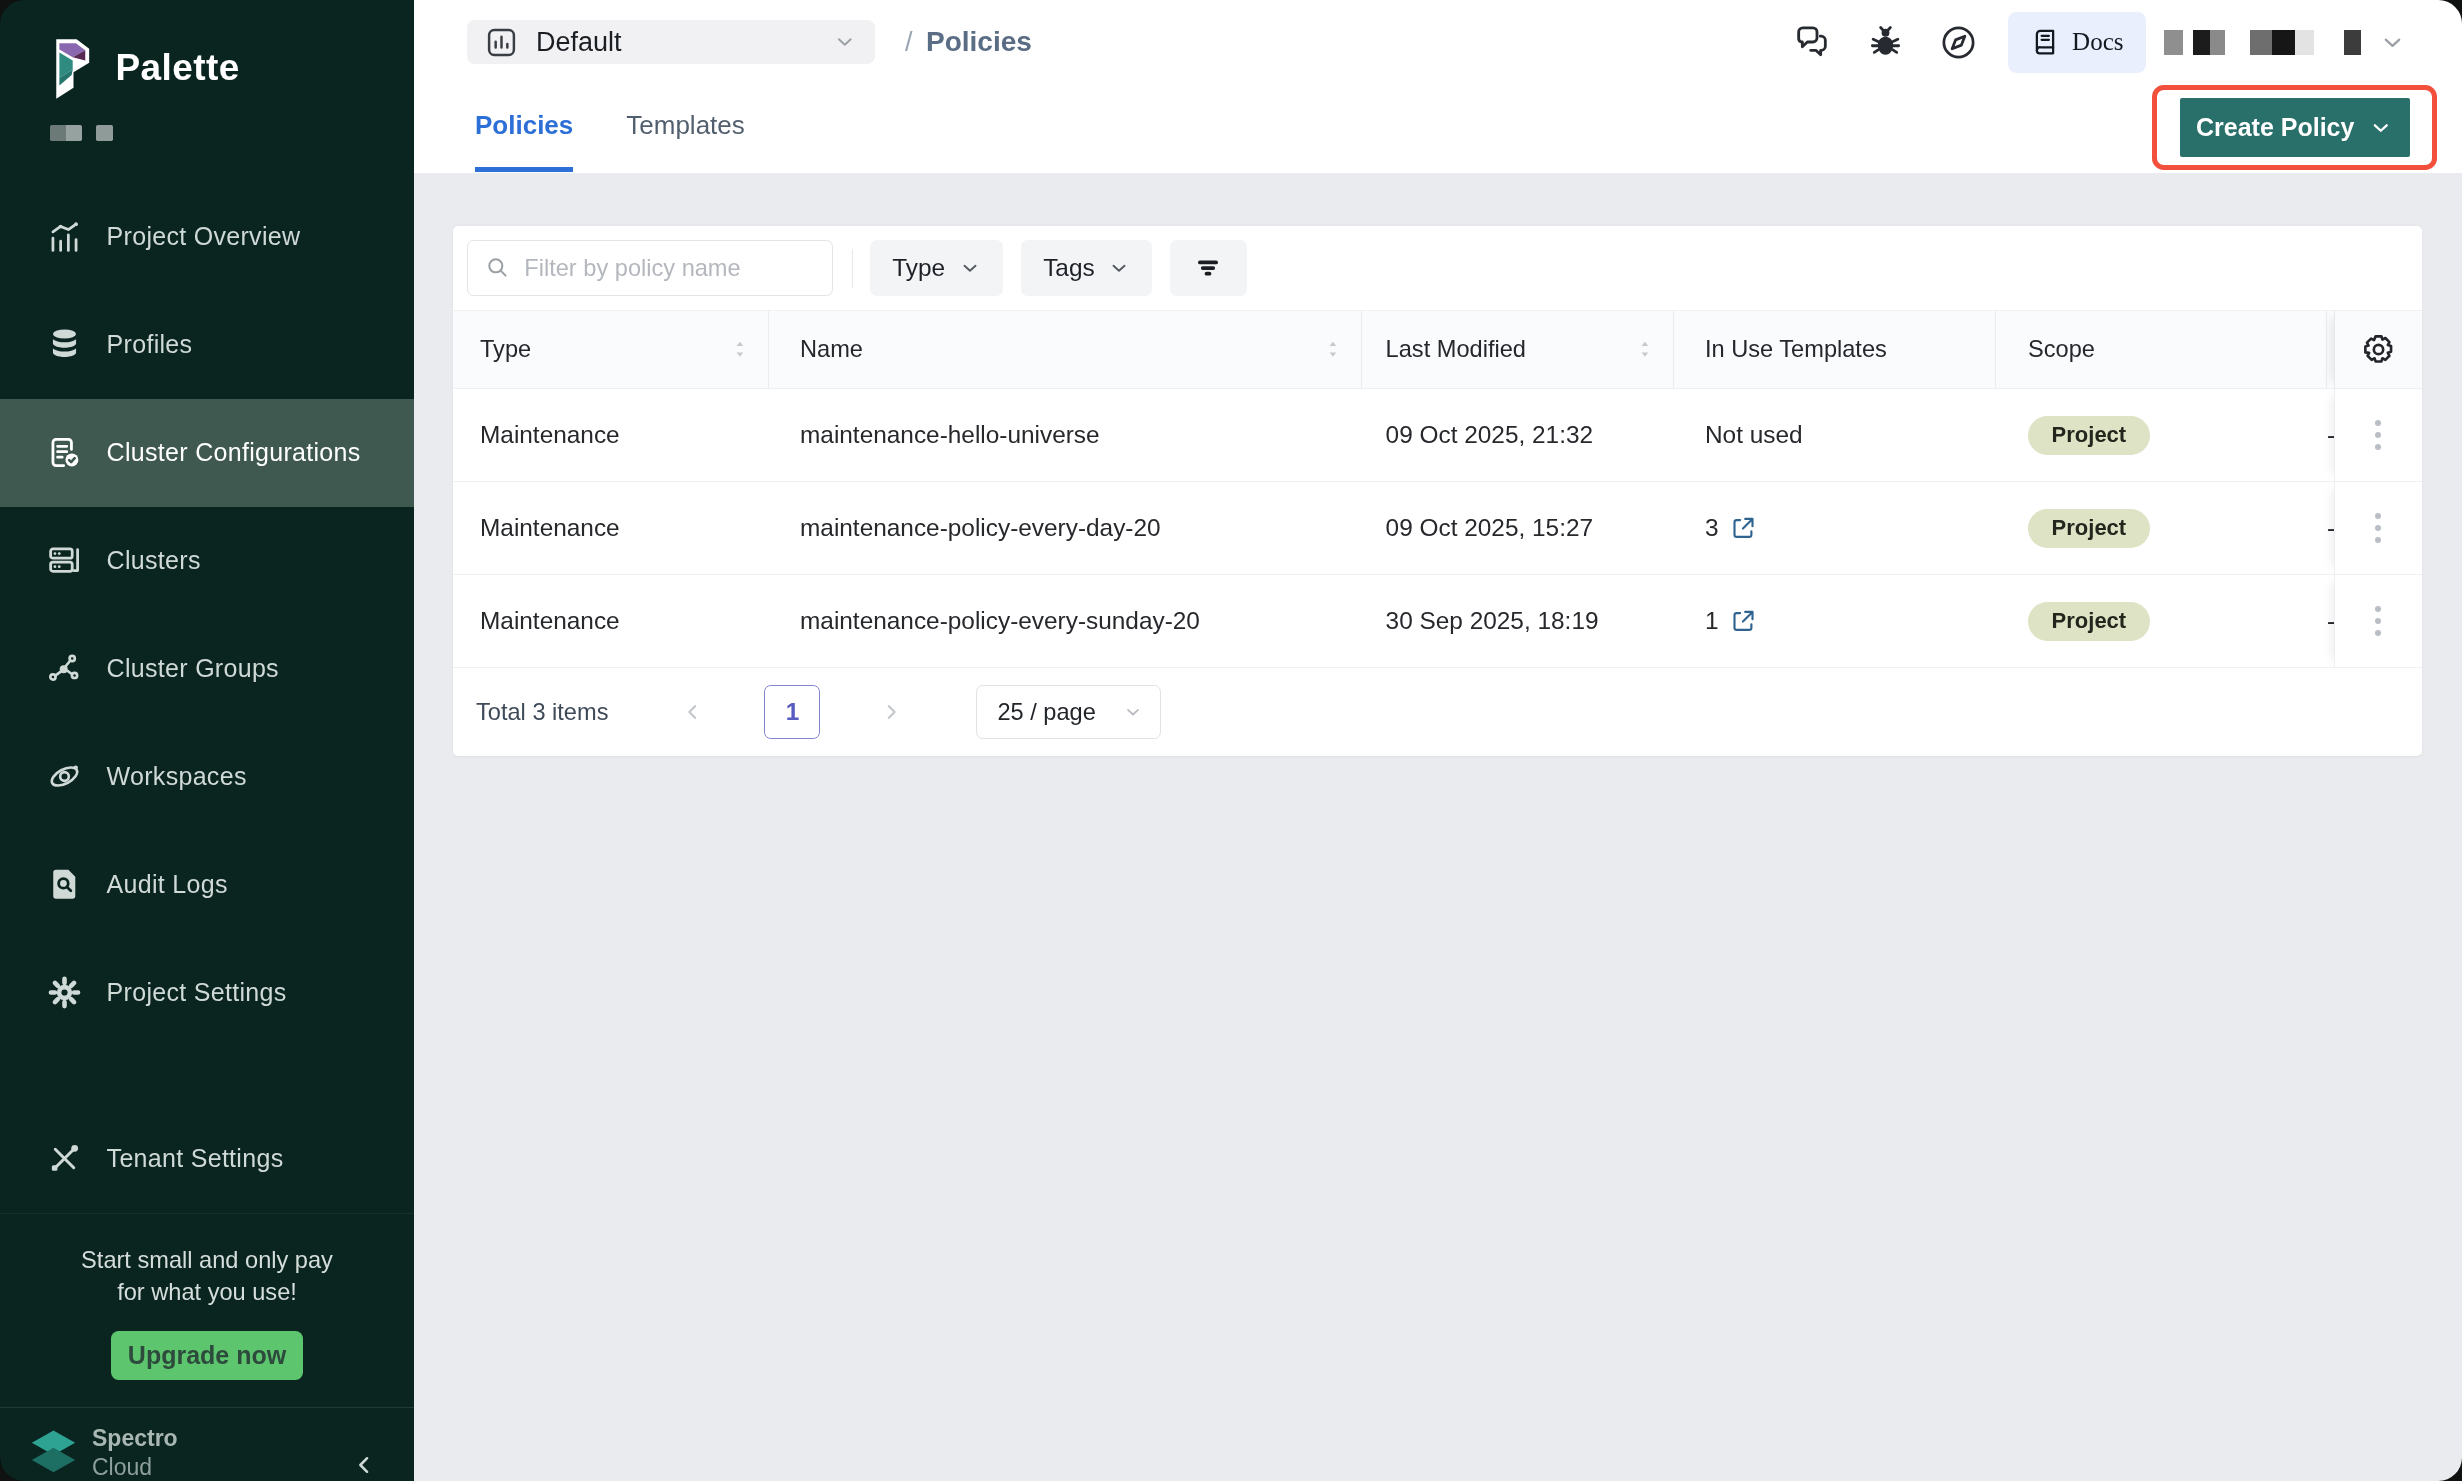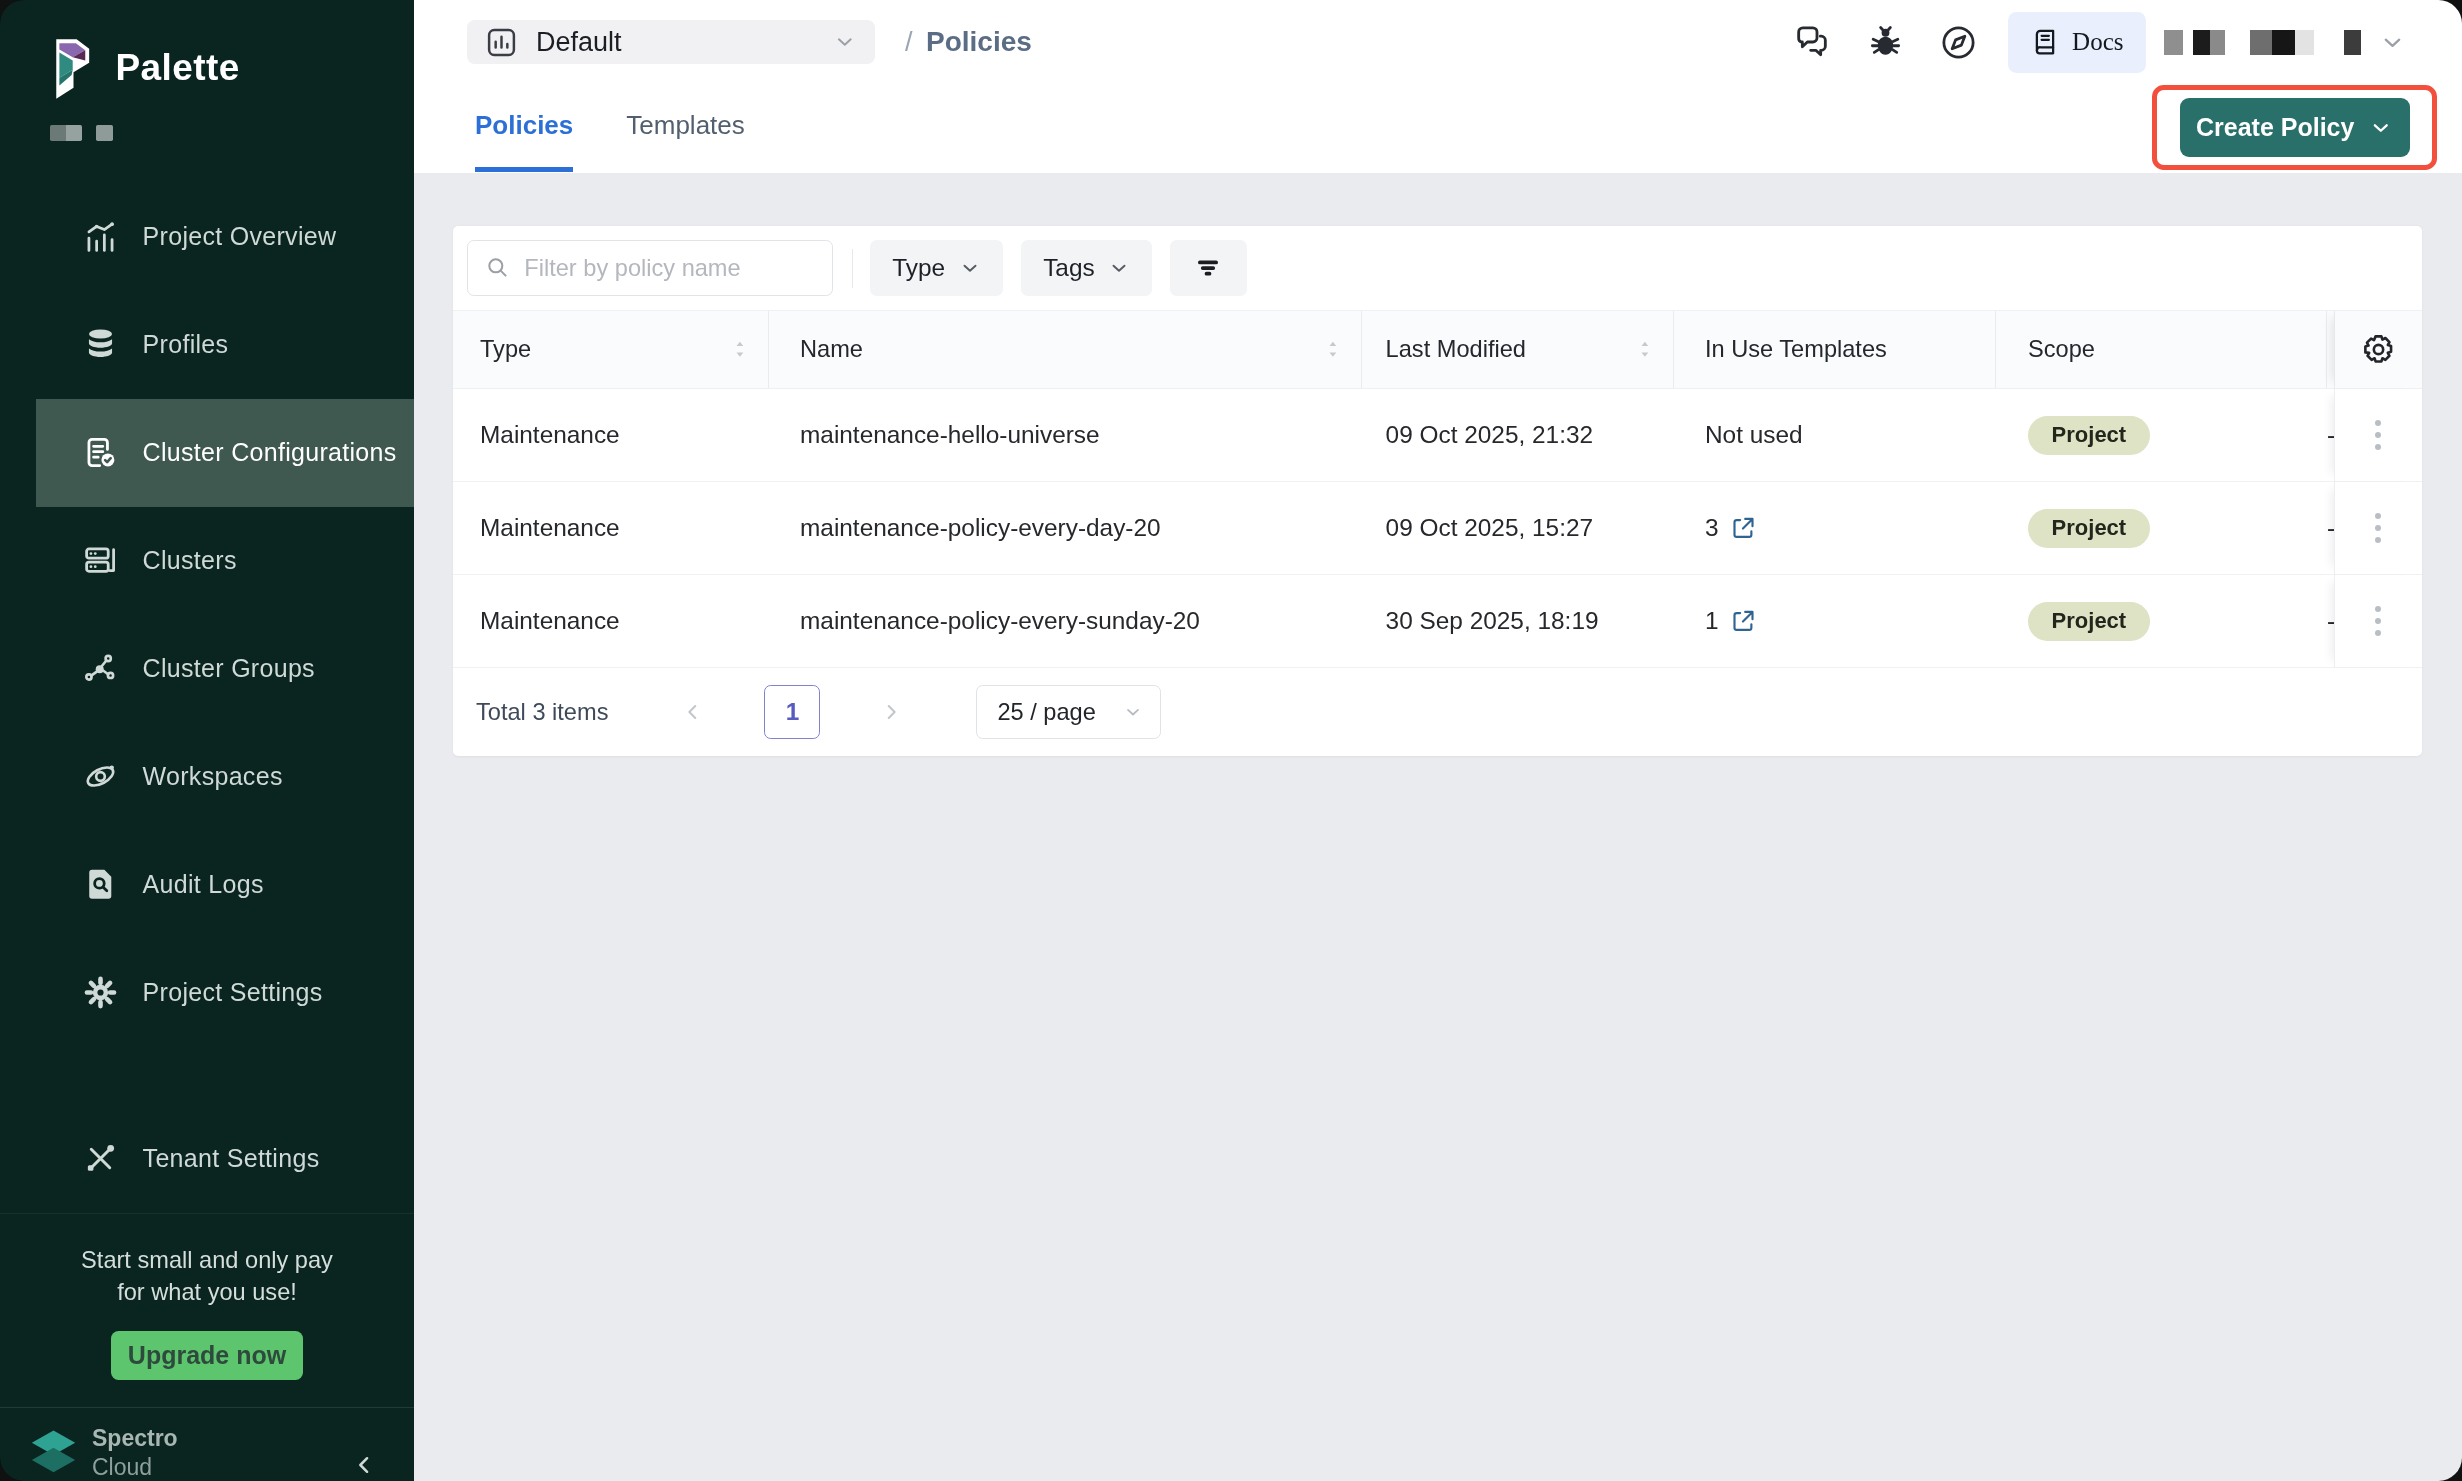--- a/index.html
+++ b/index.html
@@ -9,21 +9,21 @@
   
   .sidebar { width:414px; min-width:414px; background:#0a2420; color:#d3ddda; display:flex; flex-direction:column; }
   .logo-block { padding:34px 0 0 50px; }
   .logo-row { display:flex; align-items:center; }
   .logo-text { color:#ffffff; font-size:37px; font-weight:700; margin-left:18.5px; letter-spacing:0.4px; }
   .redact-row { display:flex; gap:13.5px; margin-top:23.6px; }
   .r-block { height:16px; border-radius:1.7px; display:flex; overflow:hidden; }
   .r-b1 { width:32px; } .r-b1 i { flex:1; } .r-b1 i:first-child{ background:#6b7a77;} .r-b1 i:last-child{ background:#95a29f;}
   .r-b2 { width:17px; background:#8e9b98; }
 
-  .nav { margin-top:42px; display:flex; flex-direction:column;margin-left:36px; }
+  .nav { margin-top:42px; display:flex; flex-direction:column; }
   .nav-item { height:108px; display:flex; align-items:center; padding-left:46px; cursor:pointer; color:#cfd9d6; }
   .nav-item .nicon { width:37px; height:37px; display:flex; align-items:center; justify-content:center; }
   .nav-item .nlabel { margin-left:23.6px; font-size:25px; font-weight:500; letter-spacing:0.3px; }
   .nav-item.active { background:#3f5951; color:#ffffff; }
   .nav-item.separated { margin-top:58px; }
 
   .promo { margin-top:auto; border-top:0.8px solid rgba(255,255,255,.06); padding:30px 30px 0; text-align:center; }
   .promo-line { font-size:23.6px; line-height:32px; color:#d5dedb; }
   .upgrade-btn { display:block; margin:23.6px auto 0; width:192px; height:49px; background:#5cc56d; color:#2e4a3c; border:none; border-radius:7.6px; font-size:25px; font-weight:700; font-family:inherit; cursor:pointer; }
   .side-footer { margin-top:27px; height:82px; border-top:0.8px solid rgba(255,255,255,.10); display:flex; align-items:flex-end; padding:0 37px 0 30px; }
@@ -53,21 +53,21 @@
   .tb3 { width:64px; margin-left:25px; } .tb3 i:nth-child(1){width:22px;background:#6e6e6e;} .tb3 i:nth-child(2){width:23.6px;background:#161616;} .tb3 i:nth-child(3){flex:1;background:#e3e3e3;}
   .tb4 { width:17px; margin-left:30px; background:#3c3c3c; }
   .user-chev { background:none; border:none; cursor:pointer; color:#9aa0a6; display:flex; margin-left:18.5px; }
 
   .tabs-row { display:flex; height:88px; padding-left:61px; }
   .tab { display:flex; align-items:center; font-size:26px; cursor:pointer; border-bottom:5px solid transparent; }
   .tab.active { color:#2b6fd7; font-weight:700; border-bottom-color:#2b6fd7; }
   .tab.inactive { color:#525f6e; font-weight:500; margin-left:53px; }
 
   .annotation-box { position:absolute; top:85px; right:25px; width:285px; height:85px; border:5.9px solid #f2503c; border-radius:11.8px; display:flex; align-items:center; justify-content:center; background:#ffffff; z-index:5; }
-  .create-btn { display:flex; align-items:center; gap:15px; width:230px; height:59px; justify-content:center; background:#296f6a; color:#ffffff; border:none; border-radius:9px; font-size:25px; font-weight:700; font-family:inherit; cursor:pointer; }
+  .create-btn { display:flex; align-items:center; gap:15px; width:230px; height:59px; justify-content:center; background:#296f6a; color:#ffffff; border:none; border-radius:2px; font-size:25px; font-weight:700; font-family:inherit; cursor:pointer; }
 
   .content { flex:1; background:#eaebee; padding:53px 40px 0 39px; }
   .card { width:1969px; background:#ffffff; border-radius:5px; box-shadow:0 0.8px 2.5px rgba(0,0,0,.05); overflow:hidden; }
 
   .filter-bar { display:flex; align-items:center; height:84px; padding-left:14.3px; }
   .search-box { position:relative; width:366px; height:56px; }
   .search-box input { width:100%; height:100%; border:1.7px solid #e1e3e7; border-radius:6.7px; padding:0 17px 0 56px; font-size:23.6px; font-family:inherit; color:#26282c; outline:none; }
   .search-box input::placeholder { color:#b4b7bd; }
   .search-box .sicon { position:absolute; left:17px; top:14.3px; color:#9ba0a7; }
   .v-divider { width:0.8px; height:39px; background:#e7e8ec; margin:0 17.7px 0 18.5px; }

